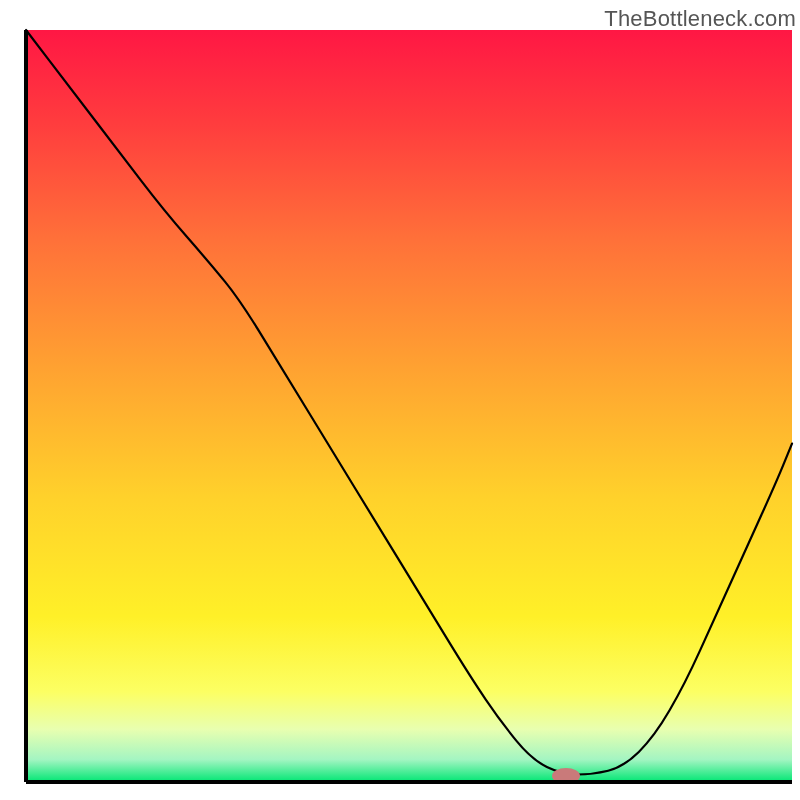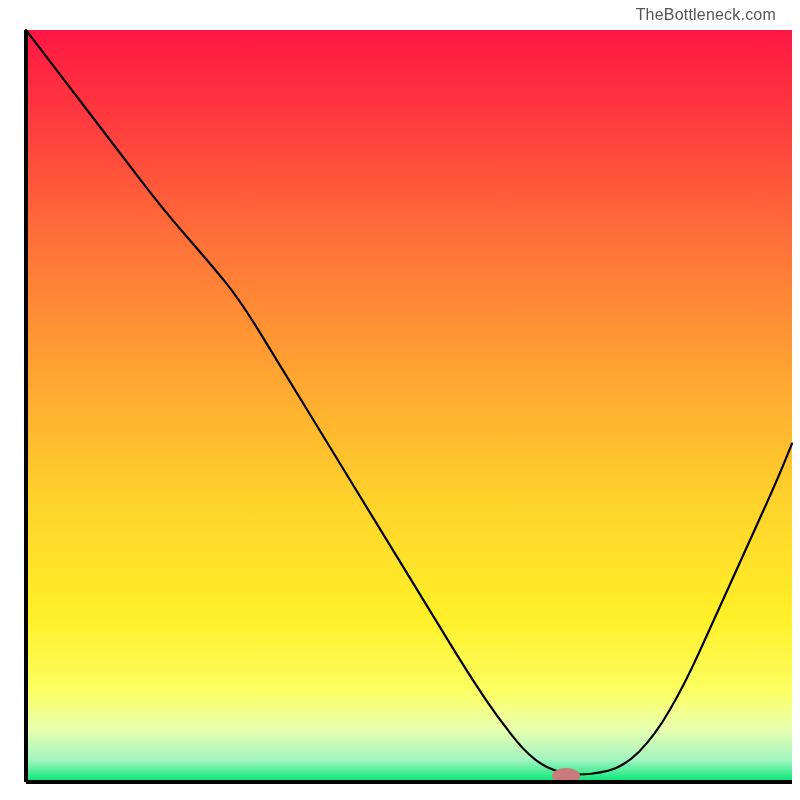--- a/index.html
+++ b/index.html
@@ -11,22 +11,22 @@
     font-family: Arial, Helvetica, sans-serif;
   }
   .chart-container {
     position: relative;
     width: 800px;
     height: 800px;
   }
   .watermark {
     position: absolute;
     top: 6px;
-    right: 24px;
-    font-size: 16px;
+    right: 4px;
+    font-size: 22px;
     font-weight: 500;
     color: #555555;
     letter-spacing: 0.2px;
     z-index: 10;
   }
   svg {
     display: block;
   }
 </style>
 </head>

